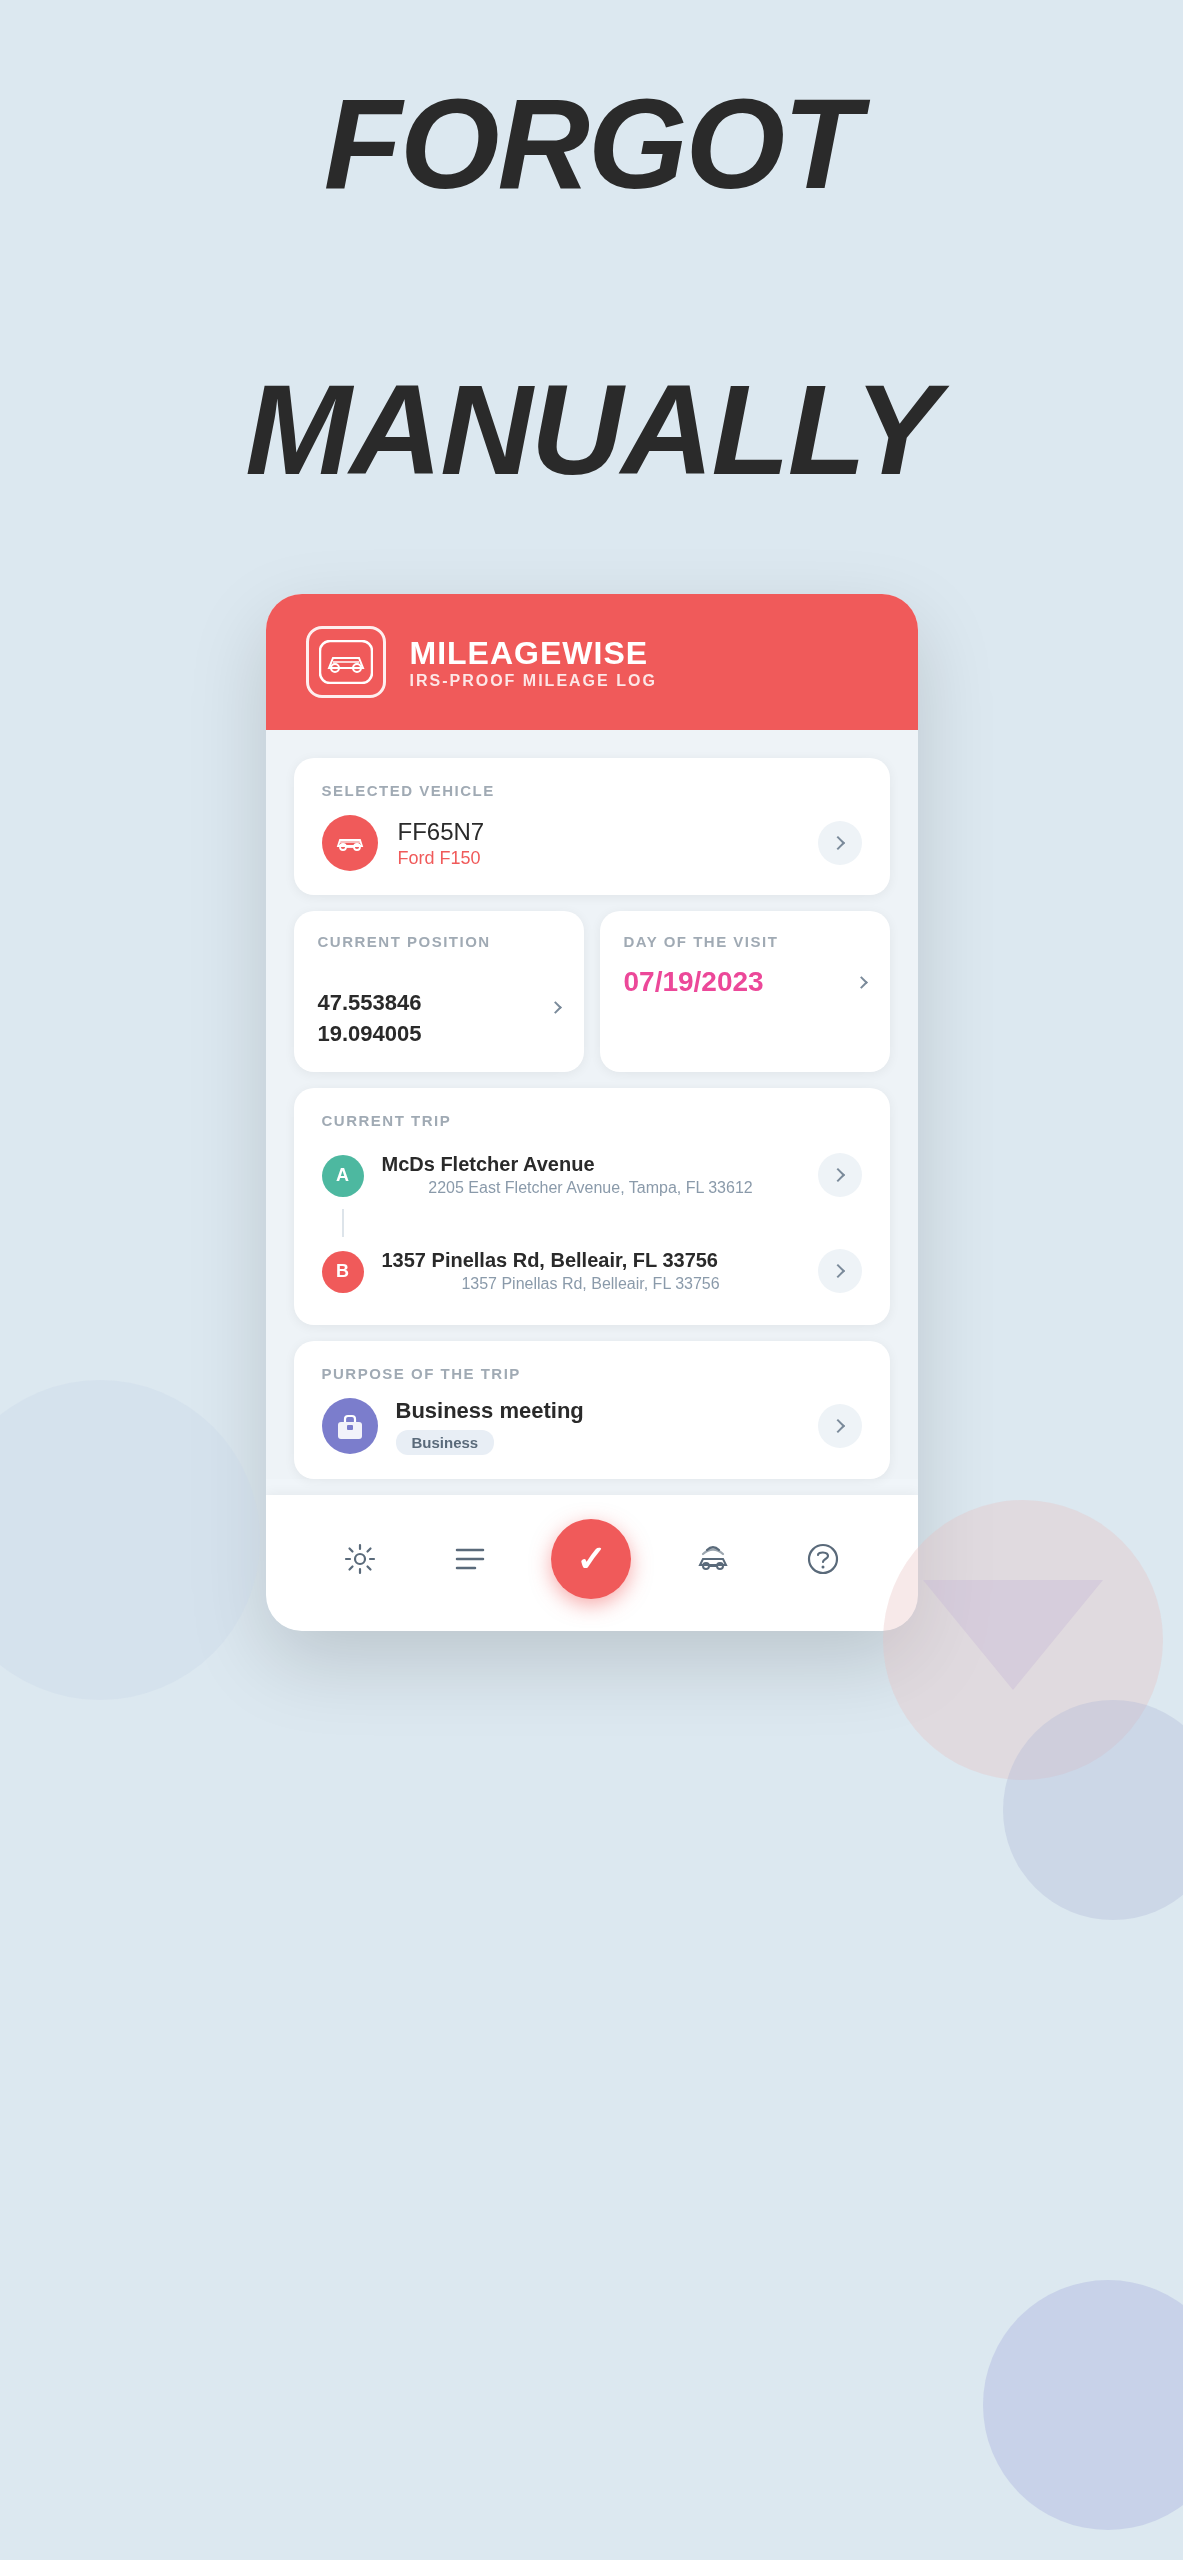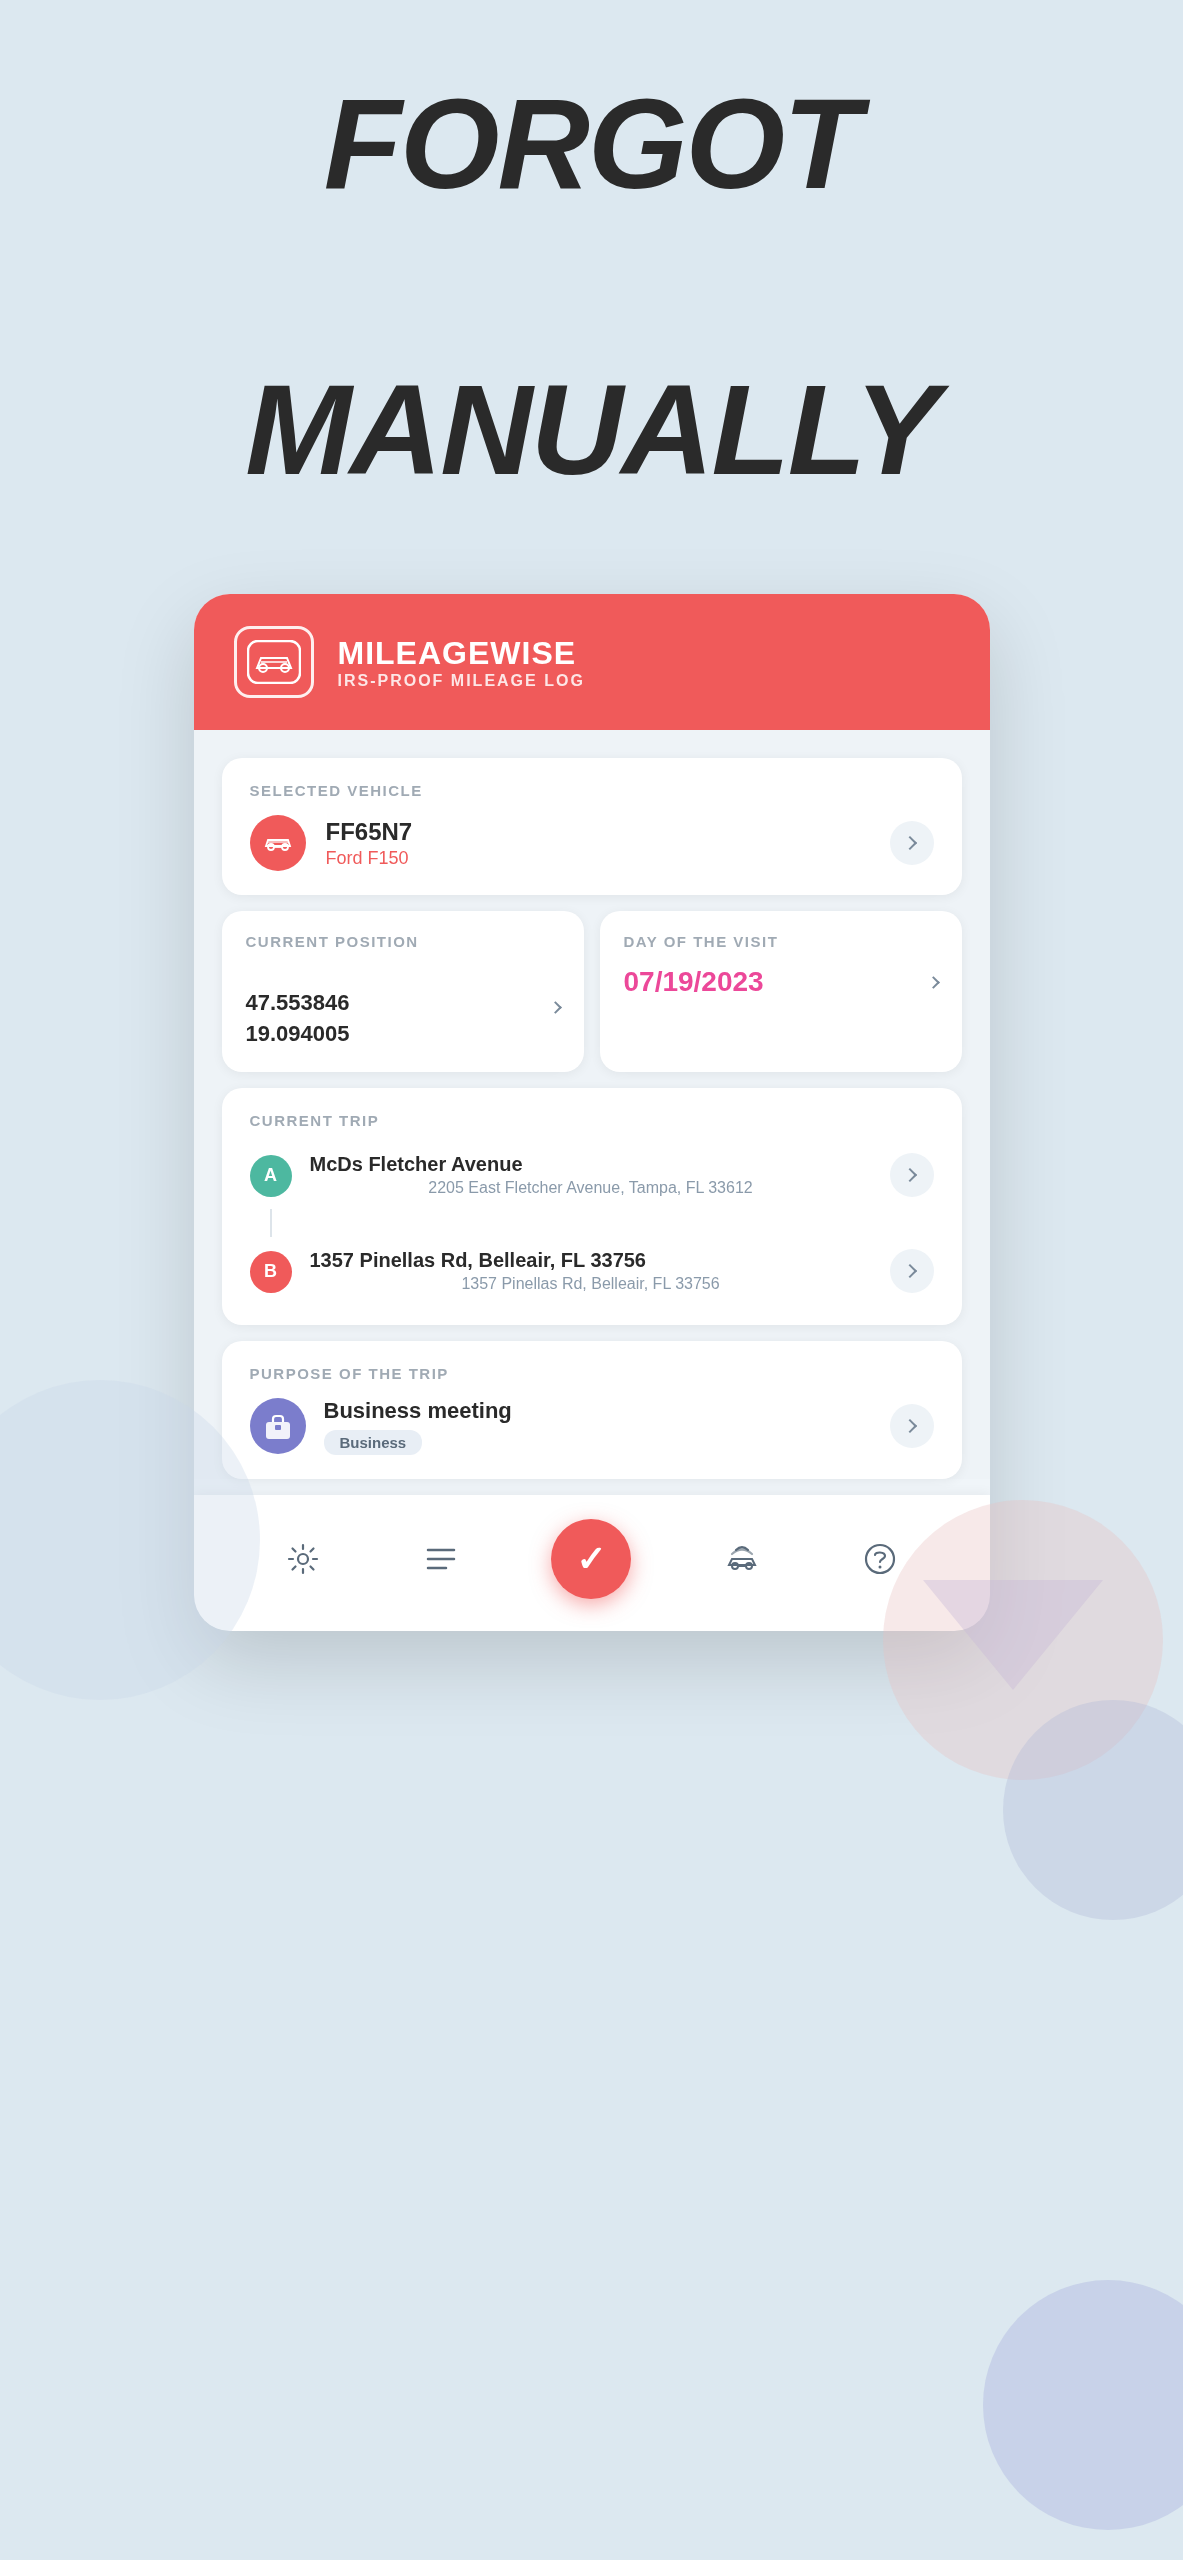--- a/index.html
+++ b/index.html
@@ -69,21 +69,21 @@
       color: #2a2a2a;
       line-height: 1.0;
       letter-spacing: -2px;
       text-transform: uppercase;
       font-style: italic;
       margin-top: 30px;
     }
 
     
     .phone-container {
-      width: 796px;
+      width: 652px;
       margin: 100px auto 0;
       background: #f0f5f9;
       border-radius: 36px;
       overflow: hidden;
       box-shadow: 0 30px 80px rgba(0,0,0,0.15);
     }
 
     
     .app-header {
       background: #f05a5a;
@@ -149,21 +149,21 @@
       background: #f05a5a;
       border-radius: 50%;
       display: flex;
       align-items: center;
       justify-content: center;
       flex-shrink: 0;
     }
     .vehicle-info { flex: 1; }
     .vehicle-name {
       font-size: 24px;
-      font-weight: 700;
+      font-weight: 400;
       color: #2a2a2a;
     }
     .vehicle-model {
       font-size: 18px;
       color: #f05a5a;
       font-weight: 500;
       margin-top: 2px;
     }
     .chevron-btn {
       width: 44px; height: 44px;

